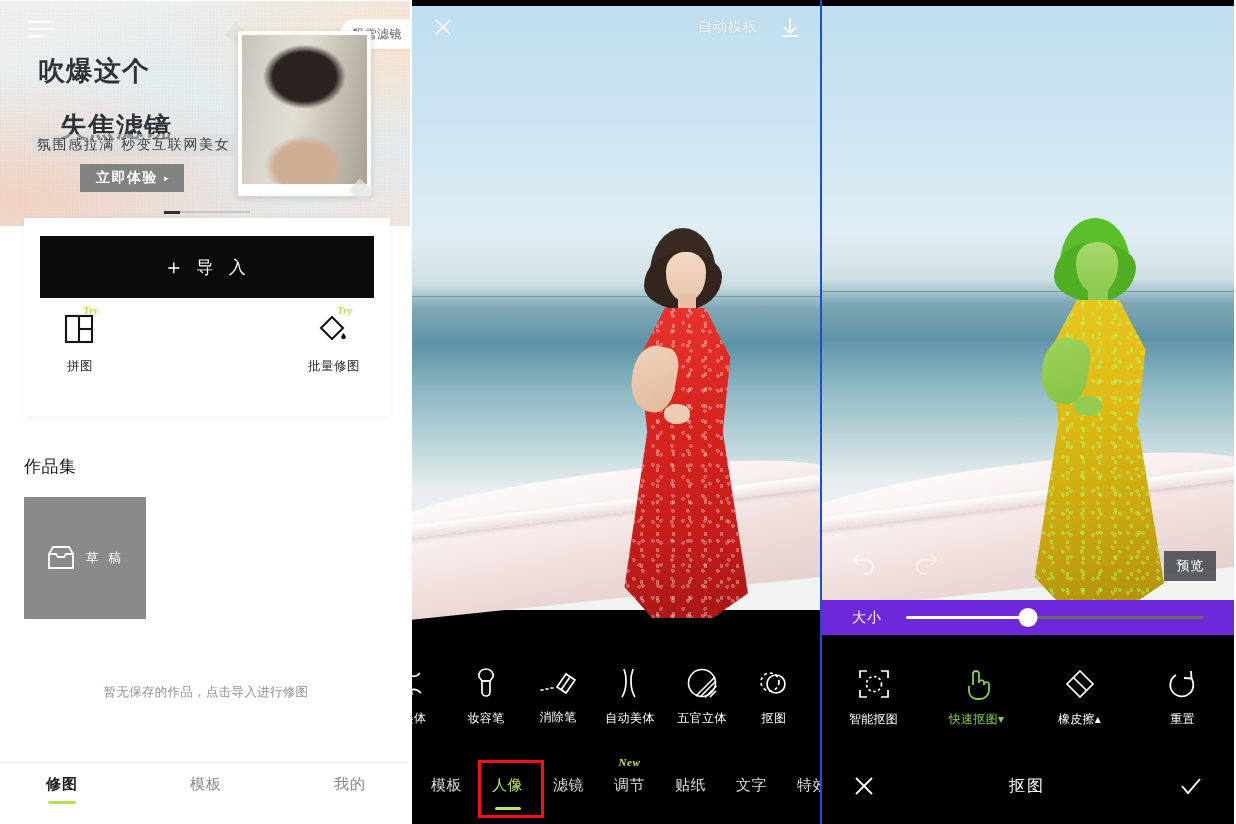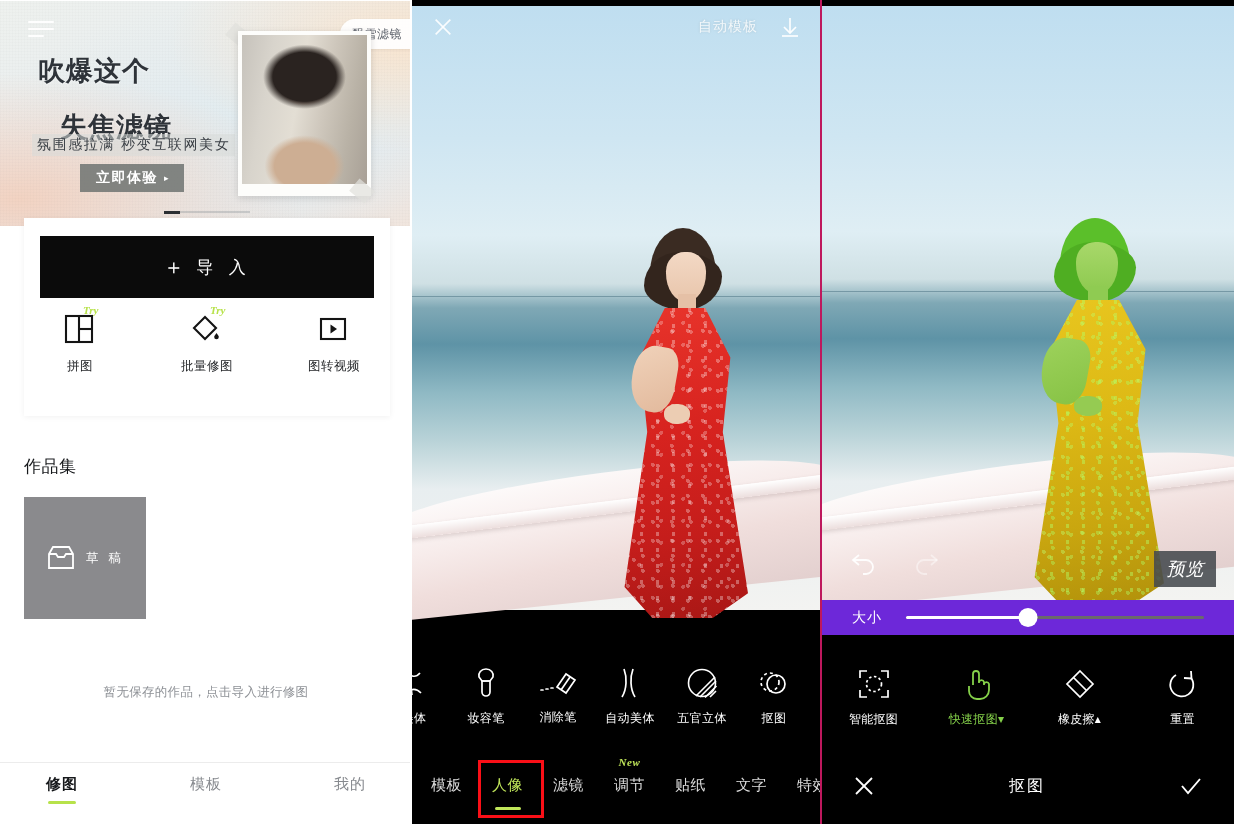--- a/index.html
+++ b/index.html
@@ -140,21 +140,21 @@
               font-family: "DejaVu Sans", sans-serif; font-size: 15px; color: #86898e; letter-spacing: 1px; }
   .home-tab.active { color: #16181b; font-weight: 700; }
   .home-tab.active::after {
     content:""; position: absolute; left: 50%; transform: translateX(-50%);
     bottom: -10px; width: 28px; height: 3px; background: #b7e24a; border-radius: 2px;
   }
 
   
   #panel-editor {
     width: 410px; height: 824px; position: relative; background: #000000; overflow: hidden;
-    border-right: 2px solid #be185d;
+    border-right: 2px solid #1d4ed8;
     padding-left: 10px;
   }
   .photo-stage {
     position: absolute; left: 0; top: 6px; width: 410px; height: 604px;
     background:
       linear-gradient(180deg,#bfdef0 0%, #cfe6f2 22%, #dfeef4 38%, #cfe0e4 46%,
                       #7fa8b5 50%, #5e93a6 56%, #8fb9c4 64%, #b9d3d8 72%, #e8eef0 80%, #f3f3f1 100%);
   }
   .sea-line { position:absolute; left:0; top:48%; width:100%; height:1px; background: rgba(70,110,125,.5); }
   .boat-rail {
@@ -257,23 +257,22 @@
     clip-path: polygon(34% 0%, 66% 0%, 86% 16%, 80% 40%, 100% 92%, 72% 100%, 24% 100%, 2% 90%, 20% 40%, 14% 16%);
   }
   .c-arm { position:absolute; left: 14px; top: 120px; width: 46px; height: 66px;
            background: linear-gradient(150deg,#9ed25c,#86c244); border-radius: 44% 30% 40% 50%; transform: rotate(10deg); }
   .c-hand { position:absolute; left: 46px; top: 178px; width: 28px; height: 20px;
             background:#95cb52; border-radius: 45%; }
   .undo-redo { position: absolute; left: 28px; top: 545px; display: flex; gap: 34px; }
   .preview-btn {
     position: absolute; right: 18px; top: 545px;
     background: rgba(70,74,78,.88); color: #ffffff;
-    font-family:"DejaVu Sans", sans-serif; font-size: 18px; letter-spacing:.8px;
+    font-family:"DejaVu Sans", sans-serif; font-size: 13px; letter-spacing:.8px;
     padding: 6px 12px;
-    font-style: italic;
   }
   .size-bar {
     position: absolute; left: 0; top: 600px; width: 412px; height: 35px;
     background: #6d28d9; display: flex; align-items: center; padding: 0 30px; gap: 24px;
   }
   .size-label { color: #ffffff; font-family:"DejaVu Sans", sans-serif; font-size: 14px; letter-spacing: 1px; }
   .slider { position: relative; flex: 1; height: 18px; display: flex; align-items: center; }
   .slider .track { position:absolute; left:0; right:0; height: 3px; background: #6a6a6a; border-radius: 2px; }
   .slider .fill  { position:absolute; left:0; width: 41%; height: 3px; background: #ffffff; border-radius: 2px; }
   .slider .thumb { position:absolute; left: 41%; transform: translateX(-50%);
@@ -365,29 +364,20 @@
           <span class="try-tag">Try</span>
           <span class="quick-icon">
             <svg width="30" height="30" viewBox="0 0 30 30" fill="none" stroke="#141414" stroke-width="2.1">
               <path d="M14 3 L25 14 L14 25 L3 14 Z"></path>
               <path d="M25.5 19 c1.6 2.1 2.3 3.1 2.3 4 a2.3 2.3 0 0 1-4.6 0 c0-.9 .7-1.9 2.3-4z" fill="#141414" stroke="none"></path>
             </svg>
           </span>
           <span class="quick-label">批量修图</span>
         </div>
 
-        <div class="quick-item">
-          <span class="quick-icon">
-            <svg width="30" height="30" viewBox="0 0 30 30" fill="none" stroke="#141414" stroke-width="2.1">
-              <rect x="3" y="5" width="24" height="20"></rect>
-              <path d="M12.5 10.5 L19 15 L12.5 19.5 Z" fill="#141414" stroke="none"></path>
-            </svg>
-          </span>
-          <span class="quick-label">图转视频</span>
-        </div>
 
       </div>
     </div>
 
     <div class="section-title">作品集</div>
 
     <div class="draft-tile">
       <span>
         <svg width="30" height="26" viewBox="0 0 30 26" fill="none" stroke="#ffffff" stroke-width="1.8">
           <path d="M3 9 L7 2 H23 L27 9 V23 H3 Z"></path>

